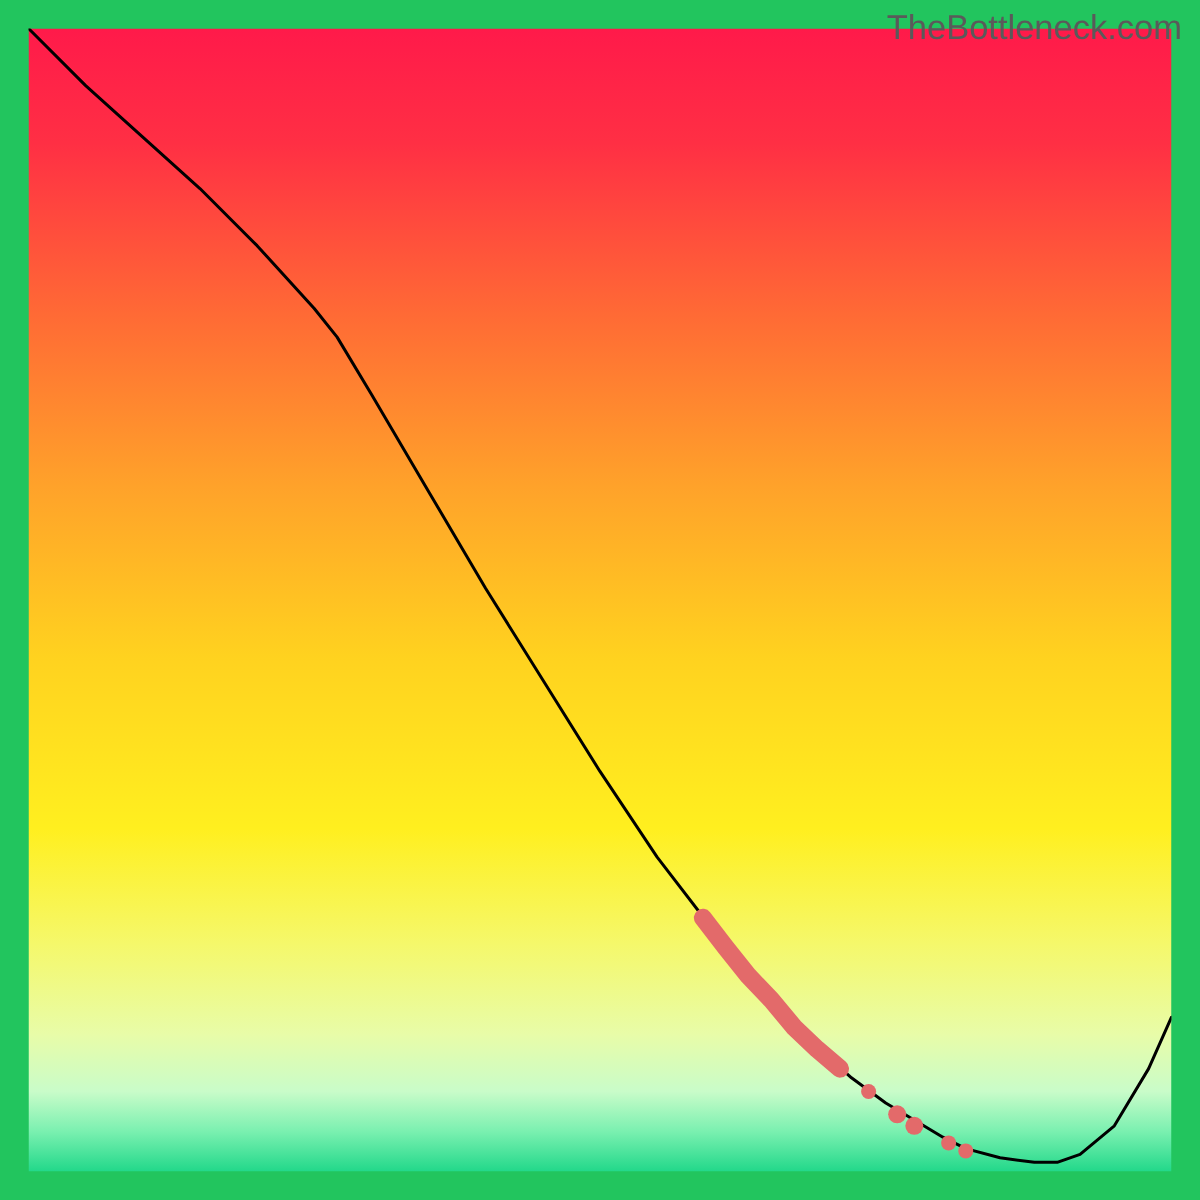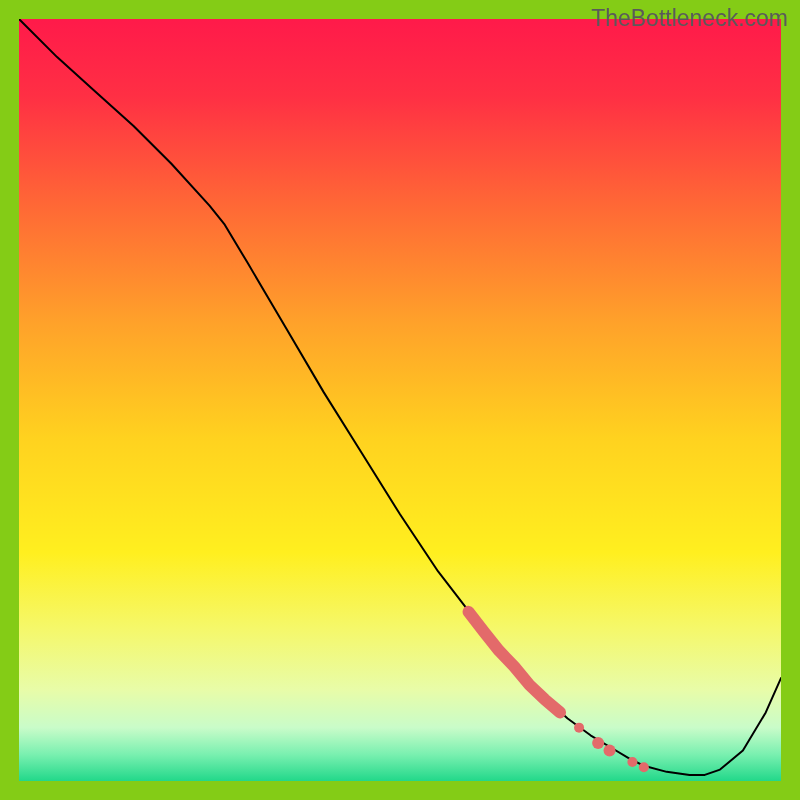--- a/index.html
+++ b/index.html
@@ -8,21 +8,21 @@
     background: #000;
     width: 800px;
     height: 800px;
     overflow: hidden;
     font-family: Arial, Helvetica, sans-serif;
   }
   .chart-container {
     position: relative;
     width: 800px;
     height: 800px;
-    background: #84cc16;
+    background: #22c55e;
     text-align: center;
   }
   .watermark {
     position: absolute;
     top: 5px;
     right: 12px;
     color: #5a5a5a;
     font-size: 23px;
     font-weight: 500;
     z-index: 10;

